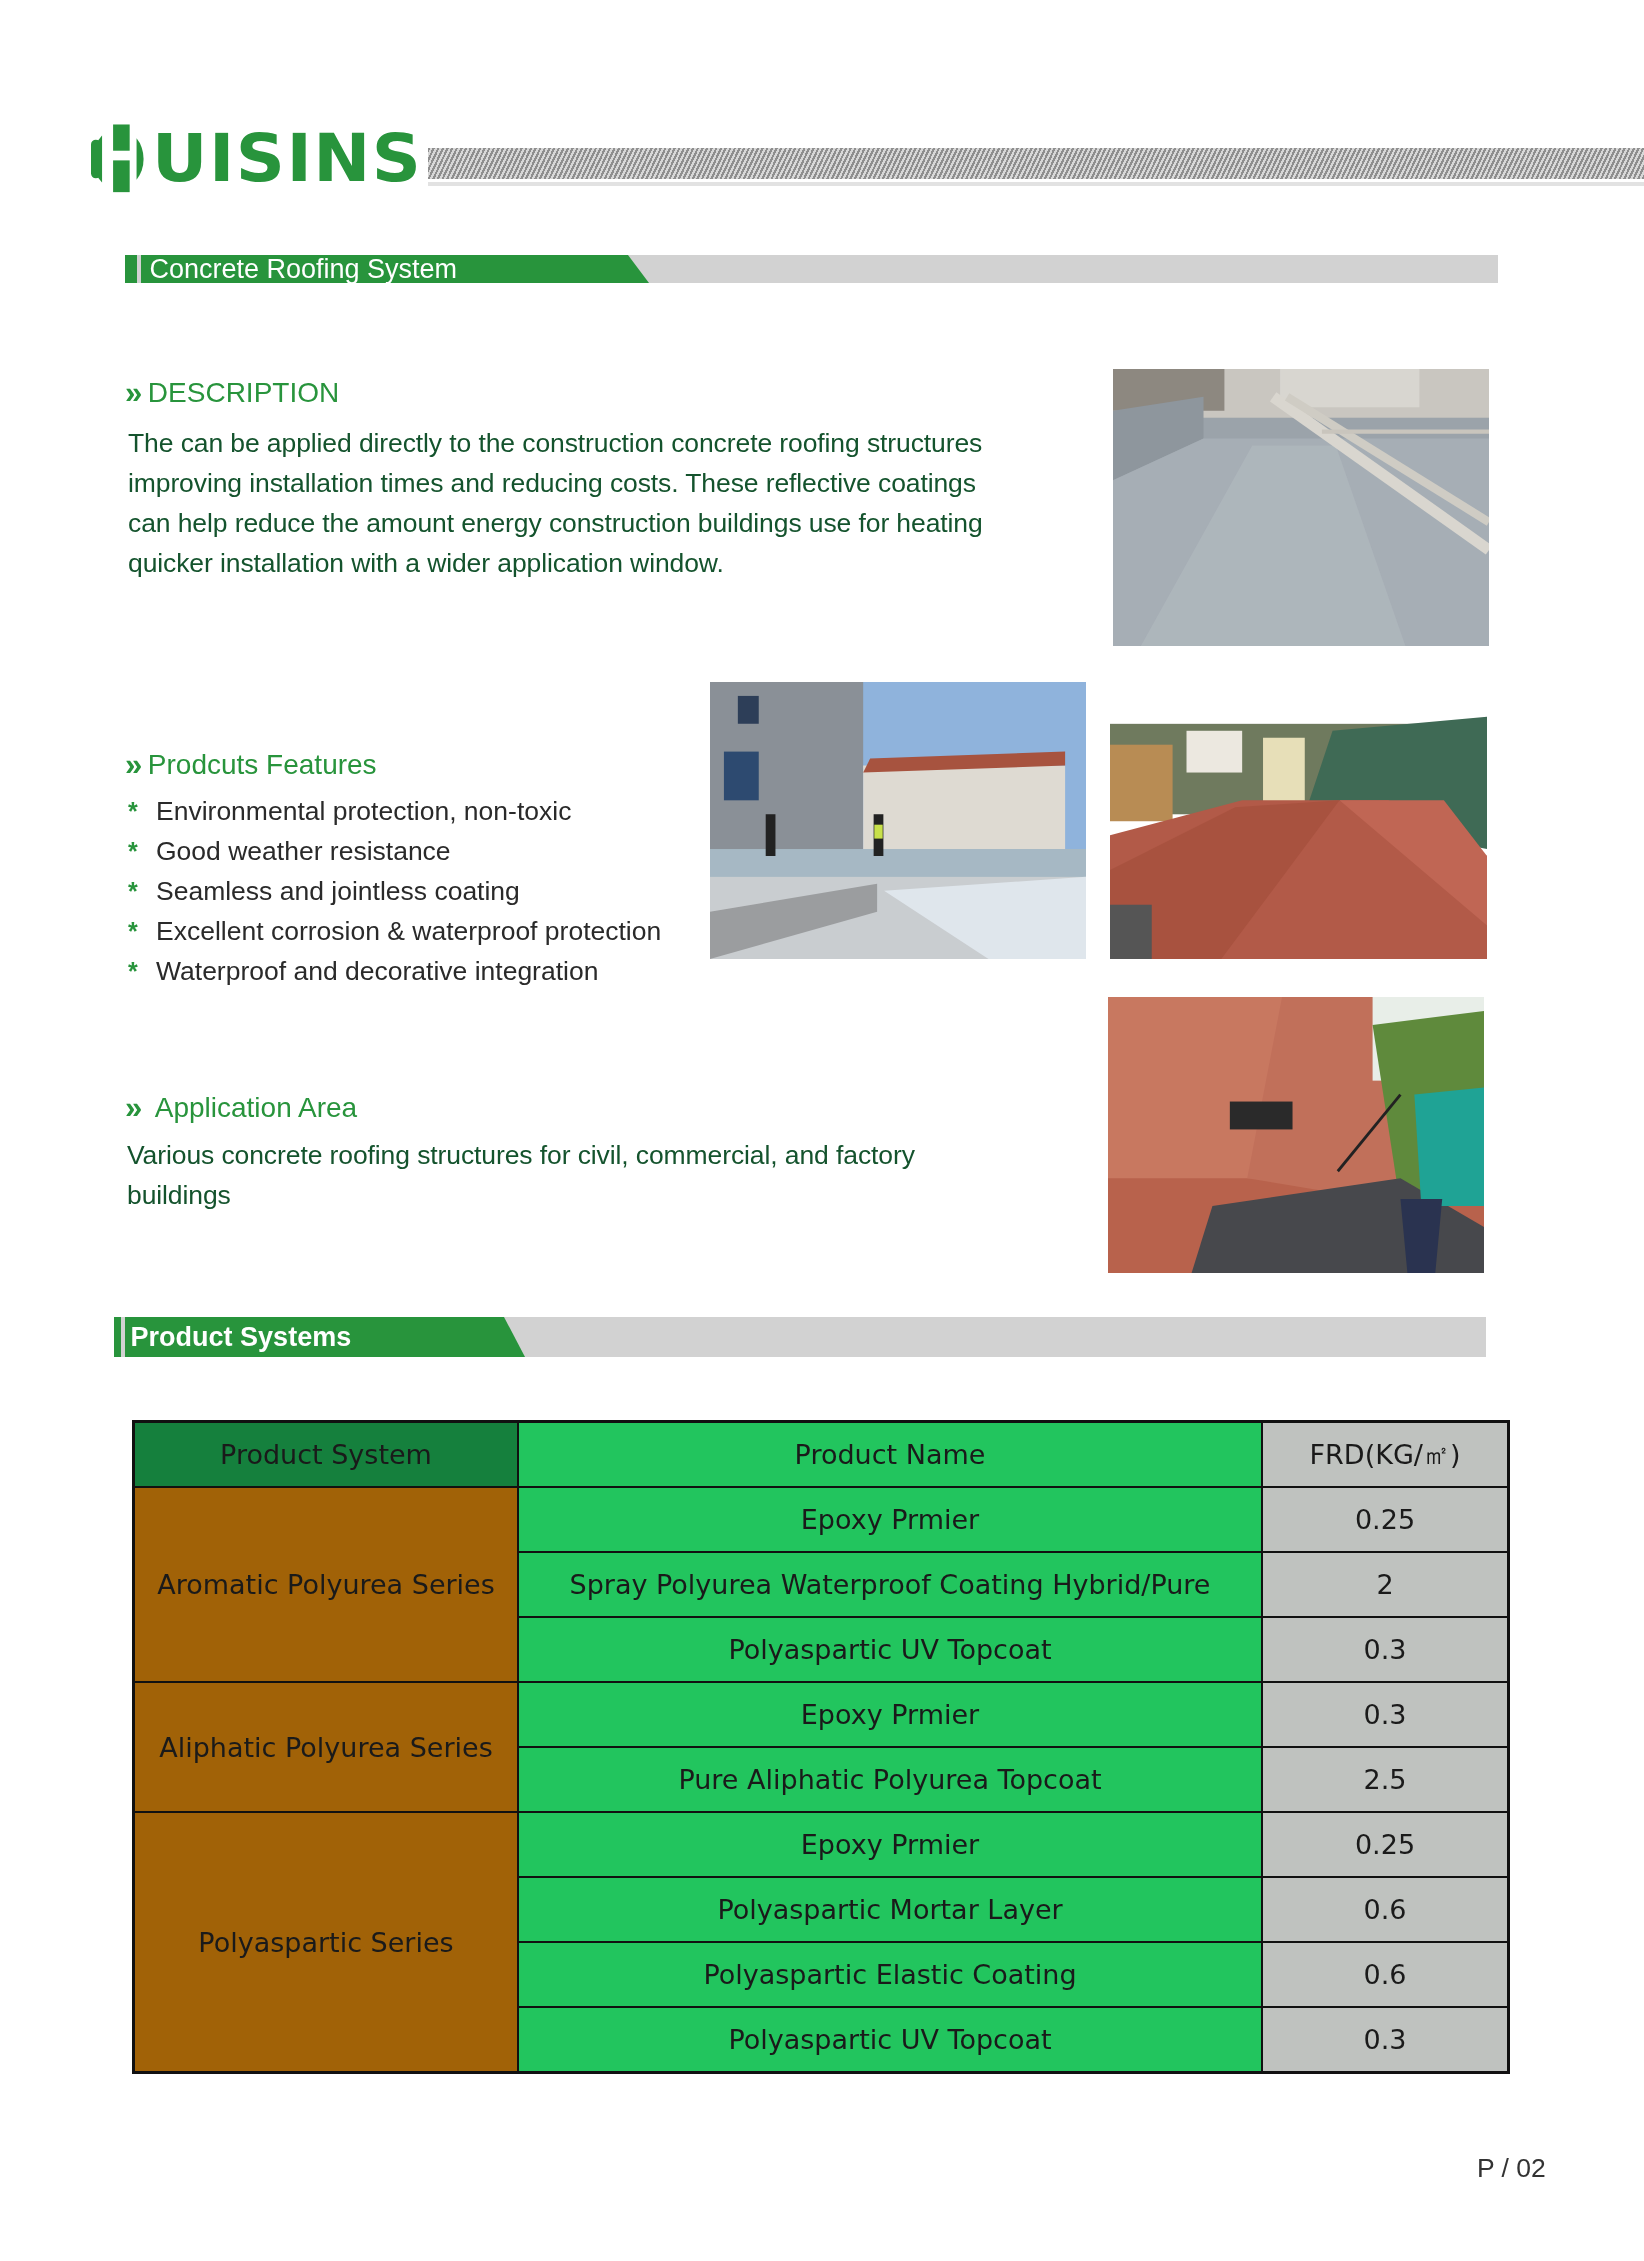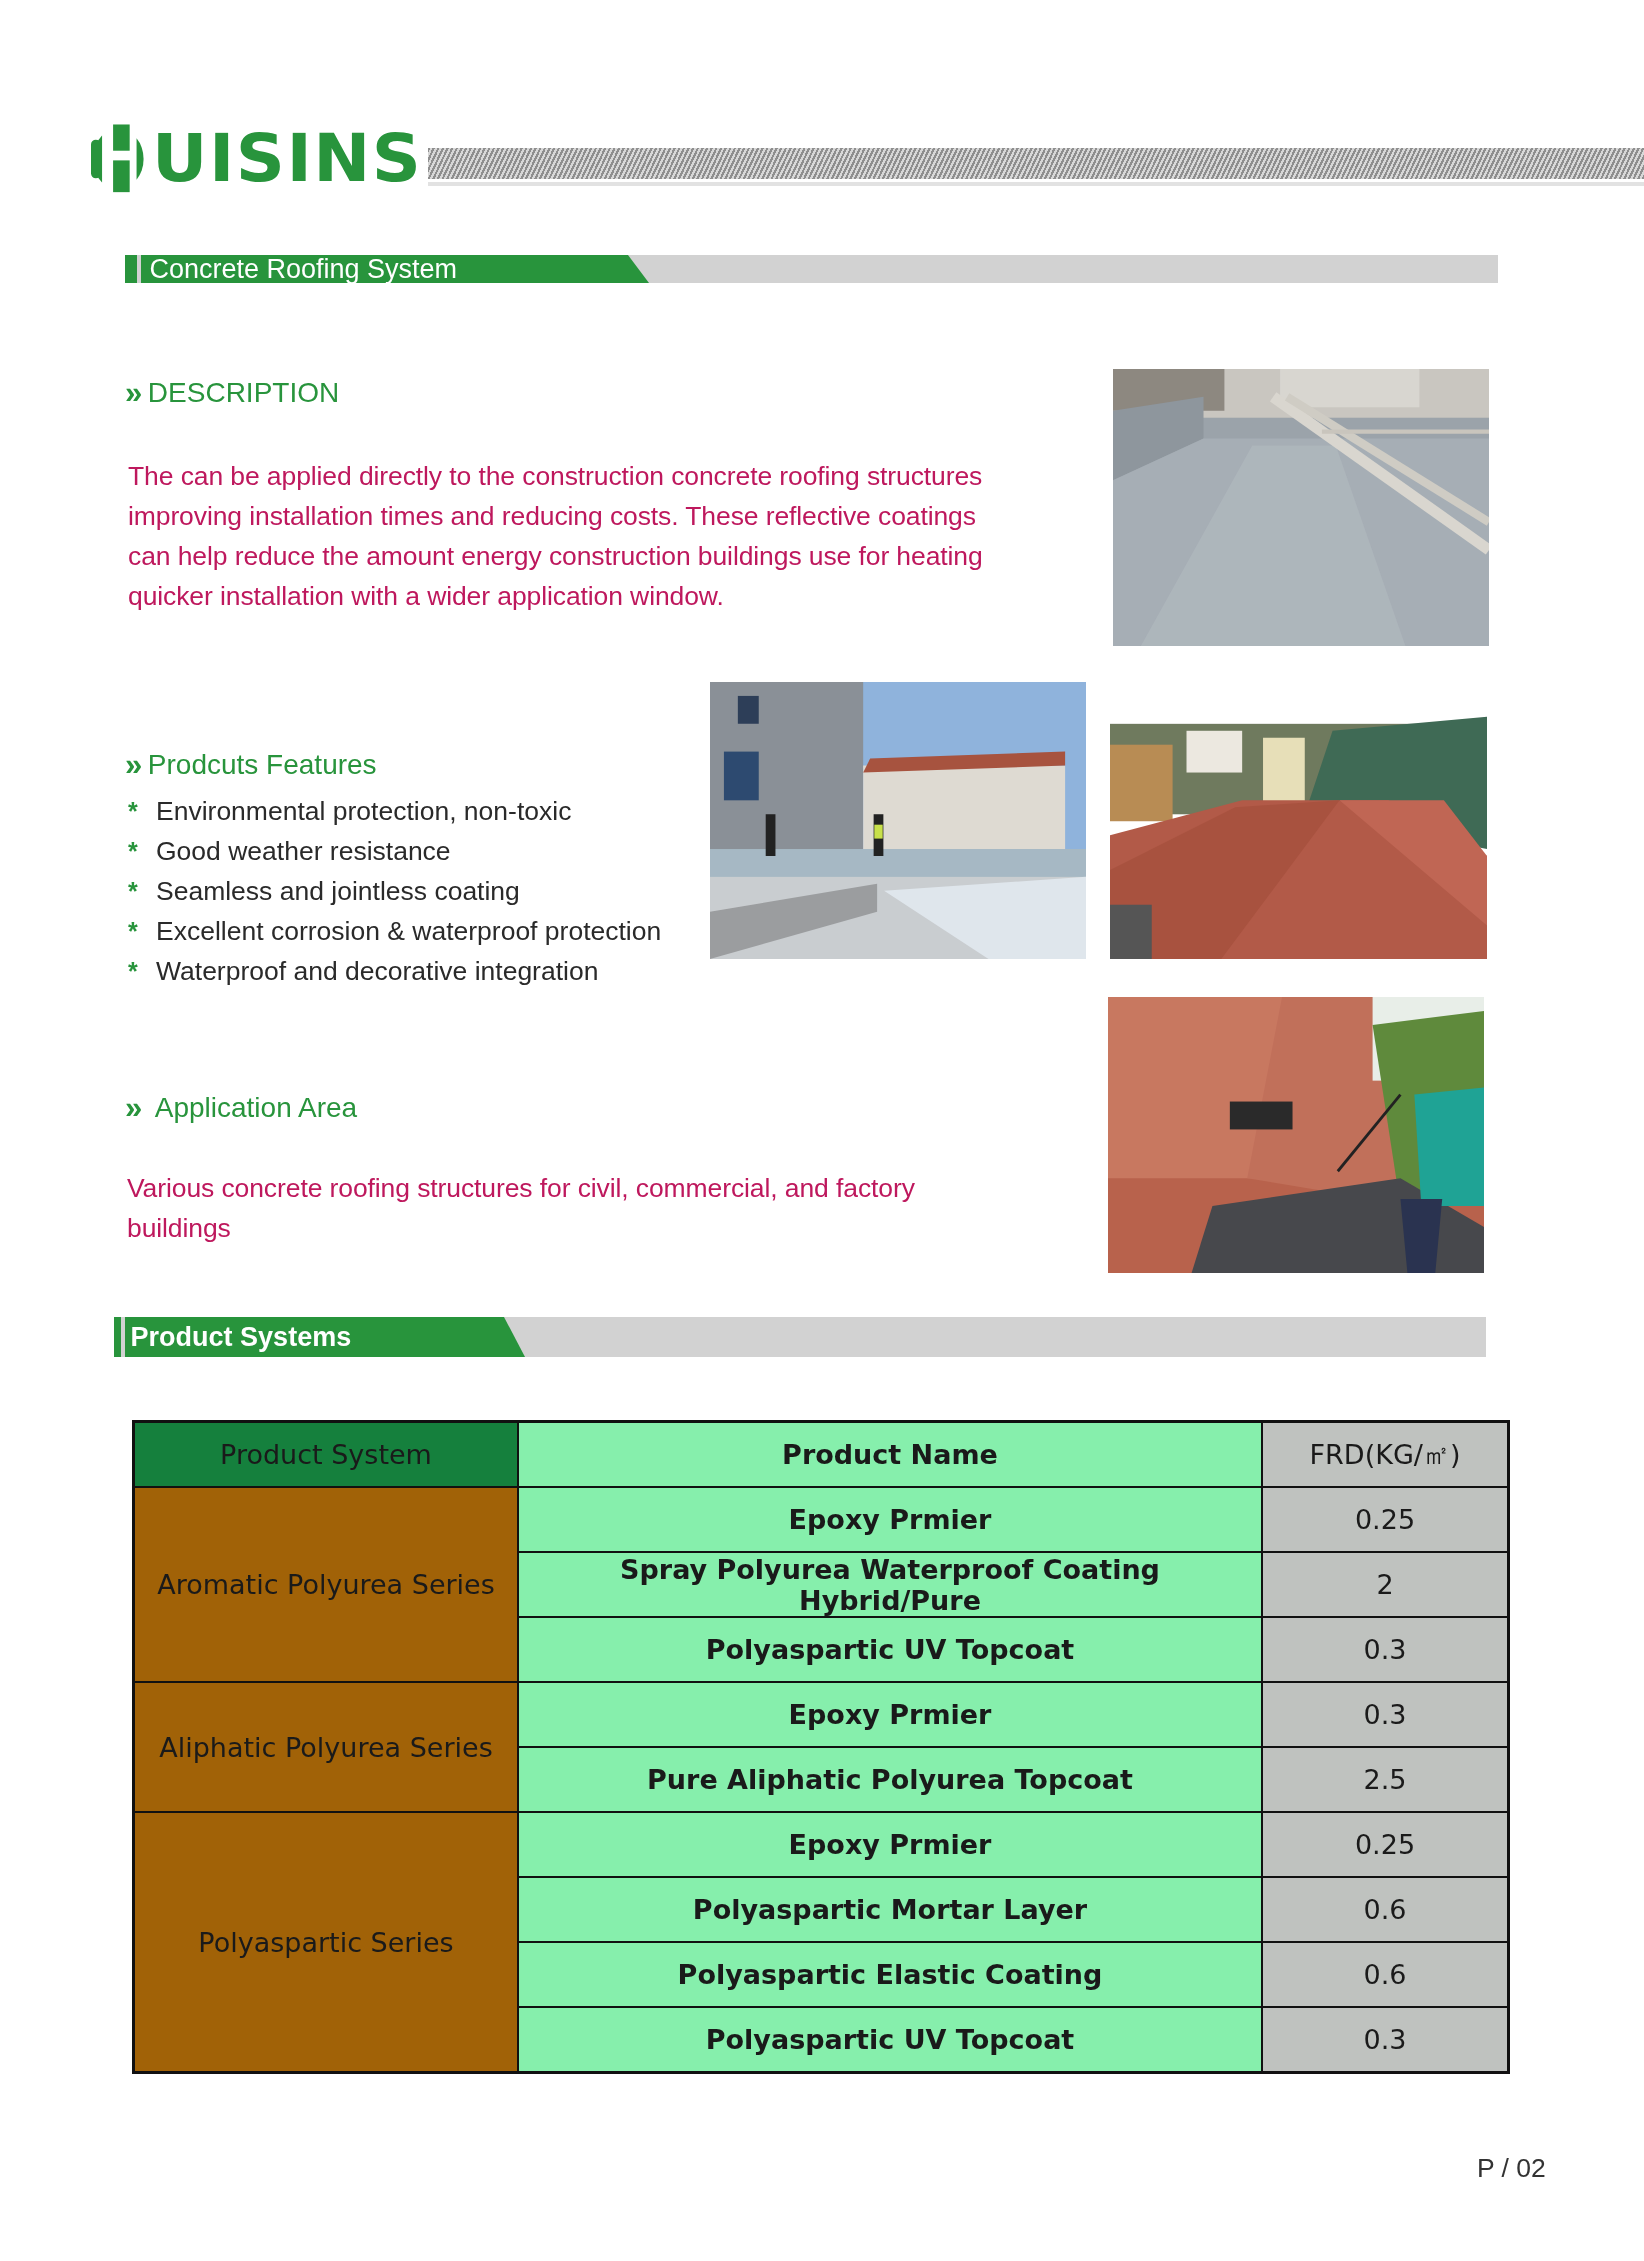--- a/index.html
+++ b/index.html
@@ -23,37 +23,37 @@
   .banner .bar { position: absolute; top: 0; bottom: 0; width: 12px; background: #28943c; }
   .banner .green { position: absolute; top: 0; bottom: 0; background: #28943c;
                    clip-path: polygon(0 0, calc(100% - 21px) 0, 100% 100%, 0 100%); }
   .banner .label { position: absolute; top: 0; bottom: 0; display: flex; align-items: center;
                    color: #ffffff; font-size: 27px; padding-left: 8.4px; white-space: nowrap; }
 
   
   .heading { color: #28943c; font-size: 28px; display: flex; align-items: center; white-space: nowrap; }
   .heading .chev { font-size: 31px; margin-right: 8.4px; letter-spacing: -2.8px; font-weight: bold; }
 
-  .para { font-size: 26.5px; line-height: 40px; color: #be185d; letter-spacing: -0.1px; margin-top: 33px; }
+  .para { font-size: 26.5px; line-height: 40px; color: #14532d; letter-spacing: -0.1px; }
 
   .features { list-style: none; margin: 0; padding: 0; }
   .features li { font-size: 26.5px; line-height: 40px; color: #2a2a2a; display: flex; align-items: center; white-space: nowrap; }
   .features .star { color: #28943c; font-weight: bold; font-size: 25px; width: 28px; display: inline-block; }
 
   
   .photo { overflow: hidden; }
   .photo svg { width: 100%; height: 100%; display: block; }
 
   
   .tbl { left: 132px; top: 1420px; width: 1349px; border-collapse: collapse; border: 3.5px solid #111; table-layout: fixed;
          font-family: "DejaVu Sans", sans-serif; }
   .tbl td, .tbl th { border: 2.8px solid #111; text-align: center; vertical-align: middle; font-size: 27px;
                      font-weight: normal; color: #1a1a1a; height: 63px; padding: 0 7px; }
   .tbl .c-sys { background: #a16207; width: 368px; }
-  .tbl .c-name { background: #86efac; width: 728px; font-weight: bold; }
+  .tbl .c-name { background: #22c55e; width: 728px; }
   .tbl .c-frd { background: #bfc2bf; width: 230px; }
   .tbl th.c-sys { background: #15803d; }
 
   .pagenum { left: 1477px; top: 2153px; font-size: 26.5px; color: #333; }
 </style>
 </head>
 <body>
 
 <div class="abs logo">
   <div class="logo-mark">

